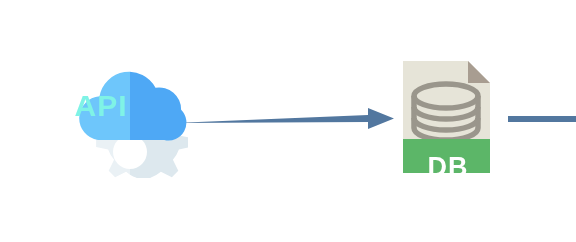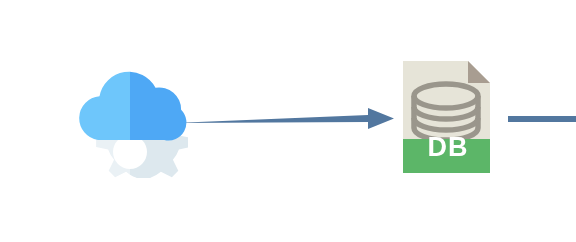--- a/index.html
+++ b/index.html
@@ -126,20 +126,23 @@
         <use href="#cloudPath" fill="#6ec6fb"></use>
       </g>
       <g clip-path="url(#cloudClipR)">
         <use href="#cloudPath" fill="#4ea8f5"></use>
       </g>
     </g>
   </svg>
 
   
   <div style="position:absolute;left:0;top:36px;width:116px;height:36px;overflow:hidden;">
+    <div style="position:absolute;left:0;top:0;width:58px;height:36px;overflow:hidden;">
+      <span class="api-label-text" style="color:#7ff3e6;line-height:36px;">API</span>
+    </div>
     <div style="position:absolute;left:58px;top:0;width:58px;height:36px;overflow:hidden;">
       
     </div>
   </div>
 </div>
 
 <div class="node" id="db-node">
   <svg viewBox="0 0 104 126" width="104" height="126" xmlns="http://www.w3.org/2000/svg">
 
     <path d="M7 9 H72 L94 31 V121 H7 Z" fill="#e6e4d8"></path>
@@ -148,14 +151,14 @@
     <g fill="none" stroke="#9a968c" stroke-width="5.5">
       <ellipse cx="50" cy="44" rx="32" ry="12"></ellipse>
       <path d="M18 44 V76 a32 12 0 0 0 64 0 V44"></path>
       <path d="M18 55 a32 12 0 0 0 64 0"></path>
       <path d="M18 66 a32 12 0 0 0 64 0"></path>
     </g>
 
     <rect x="7" y="87" width="87" height="34" fill="#5cb668"></rect>
   </svg>
 
-  <span class="db-label-text" style="top:80px;line-height:31px;text-align:center;">DB</span>
+  <span class="db-label-text" style="top:100px;line-height:31px;text-align:center;">DB</span>
 </div>
 
 </body></html>

